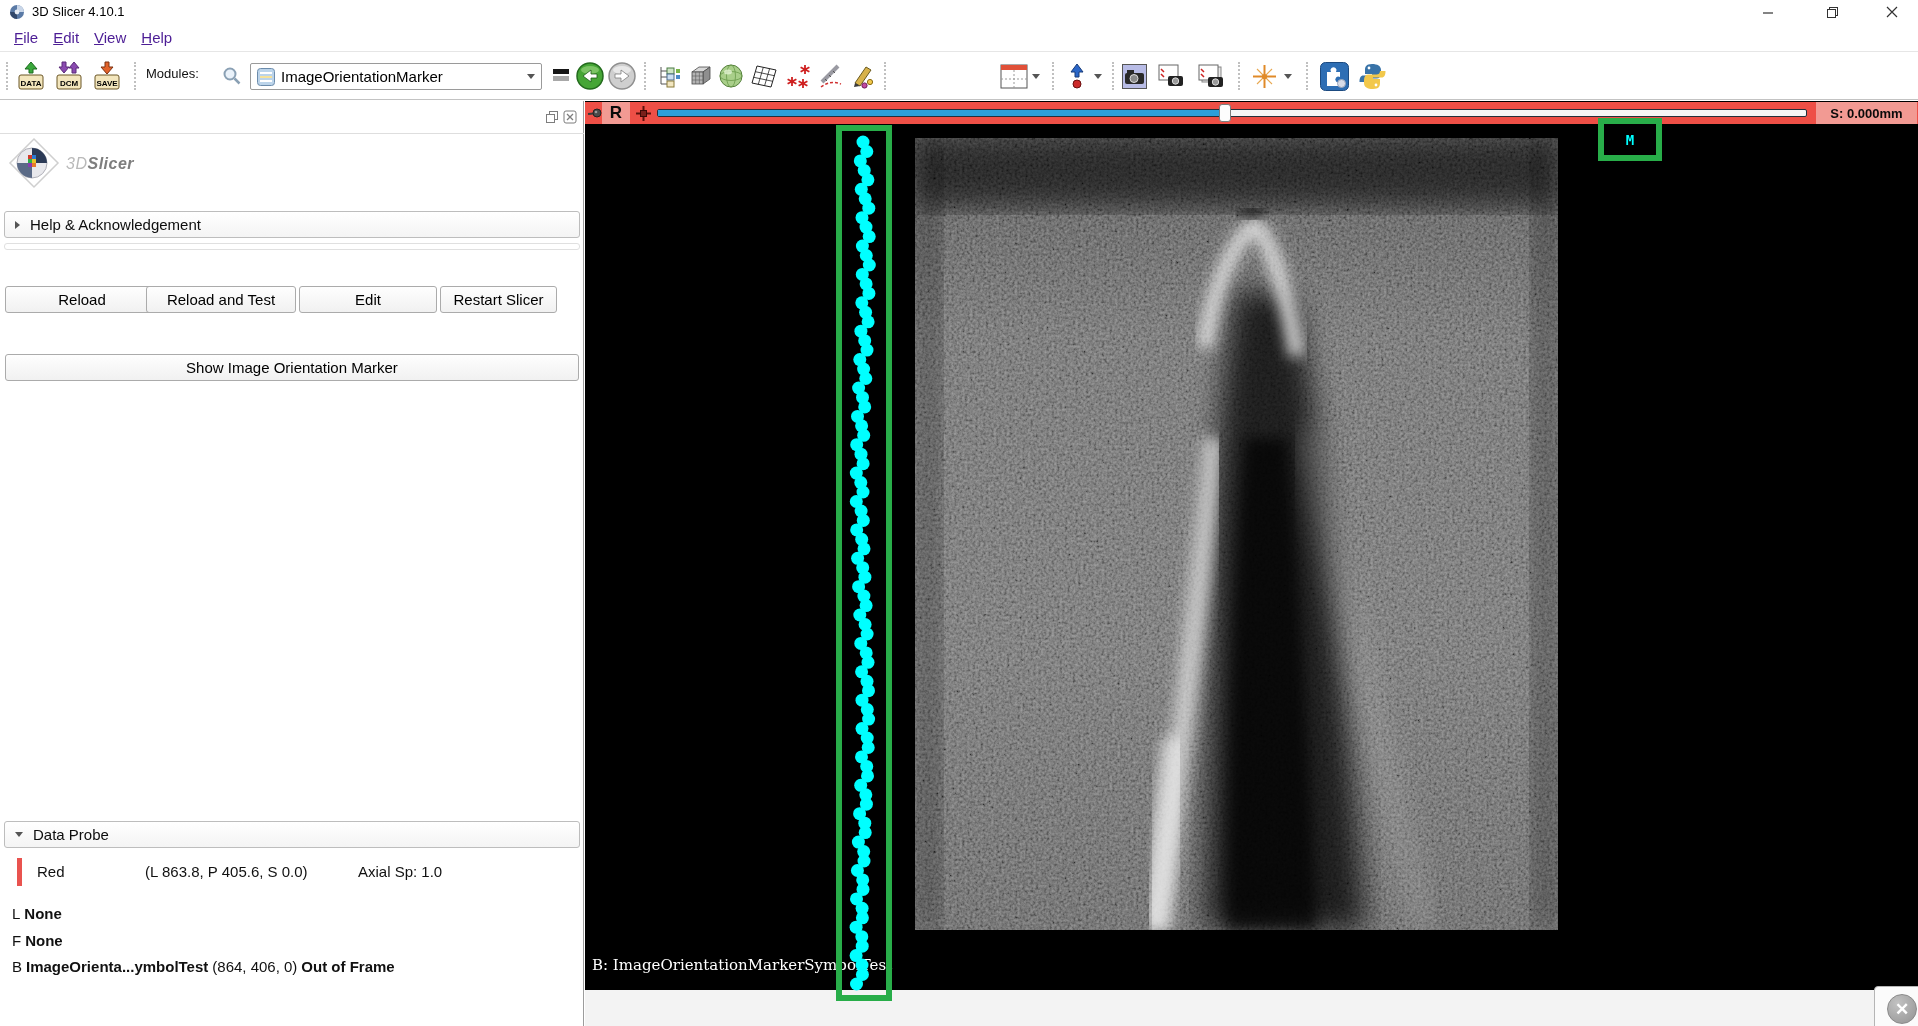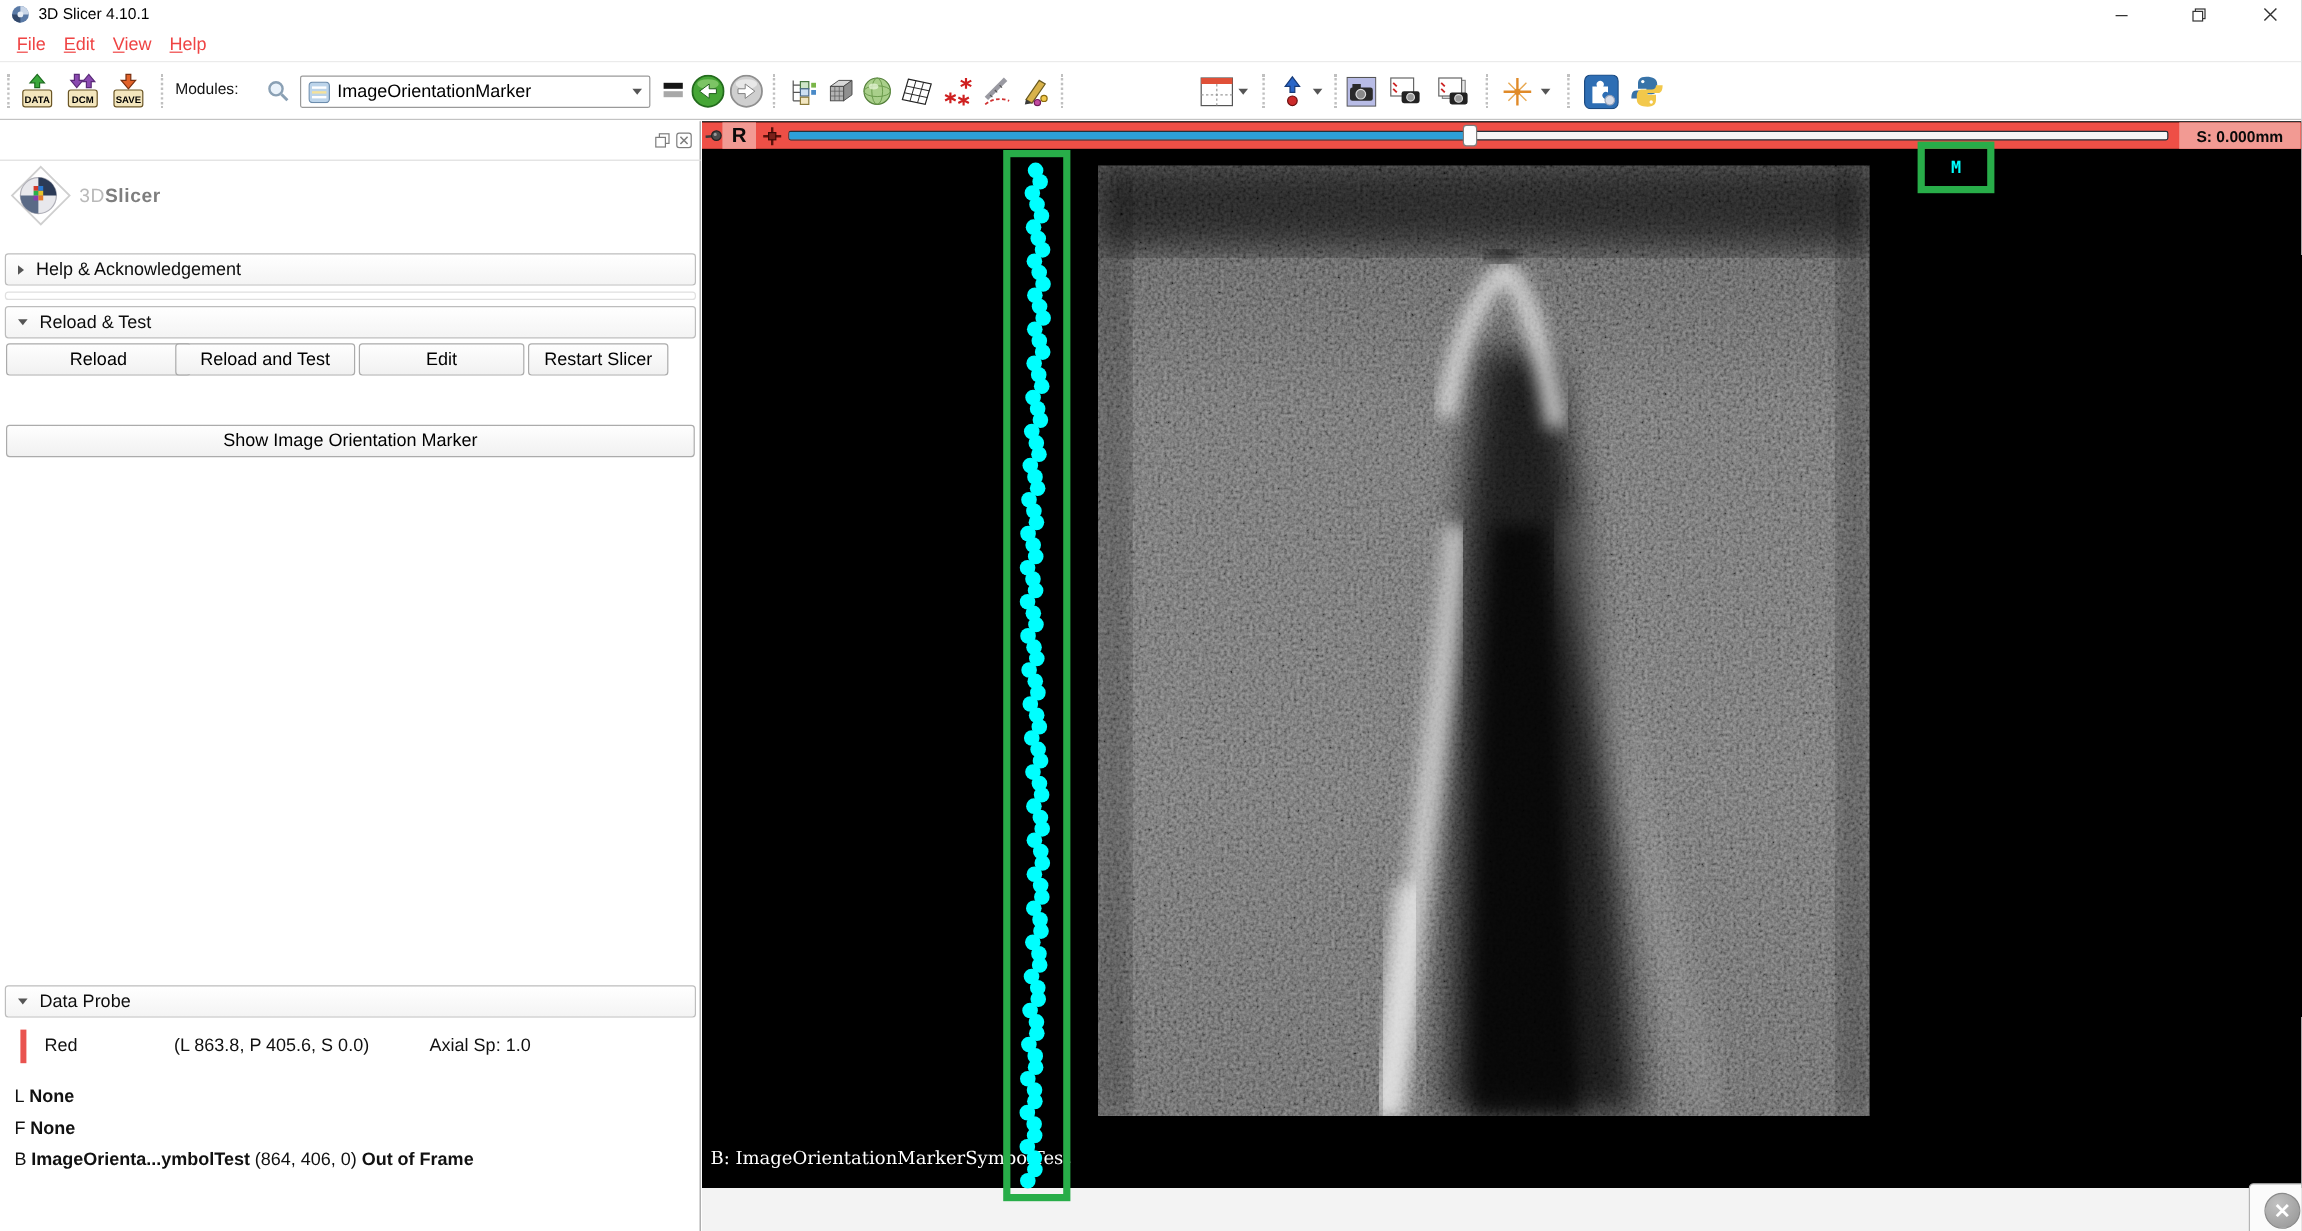--- a/index.html
+++ b/index.html
@@ -10,36 +10,36 @@
   }
   .abs { position:absolute; }
 
   
   .titlebar { left:0; top:0; width:1918px; height:24px; background:#ffffff; }
   .title-text { left:32px; top:4px; font-size:13px; color:#000; }
   .winbtn { top:0; width:40px; height:24px; display:flex; align-items:center; justify-content:center; }
 
   
   .menubar { left:0; top:24px; width:1918px; height:28px; background:#fff; display:flex; align-items:center; padding-left:10px; border-bottom:1px solid #e6e6e6; }
-  .menu-item { display:inline-block; font-size:15px; padding:2px 11px 2px 4px; color:#ef4444; }
+  .menu-item { display:inline-block; font-size:15px; padding:2px 11px 2px 4px; color:#4c1d95; }
   .menu-item::first-letter { text-decoration:underline; }
 
   
   .toolbar { left:0; top:52px; width:1918px; height:48px; background:#fff; border-bottom:1px solid #c3c3c3; }
   .grip { top:10px; width:4px; height:28px; border-left:2px dotted #c0c0c0; }
   .tb-label { font-size:13px; color:#111; top:14px; }
   .combo { top:11px; height:27px; background:#fff; border:1px solid #9a9a9a; border-radius:2px; display:flex; align-items:center; padding:0 6px; }
   .combo-text { font-size:15px; margin-left:6px; color:#000; }
   .caret { width:0; height:0; border-left:4px solid transparent; border-right:4px solid transparent; border-top:5px solid #555; }
   .tb-caret { top:22px; }
 
   
   .panel { left:0; top:101px; width:584px; height:925px; background:#fff; border-right:1px solid #9c9c9c; }
   .panel-hairline { left:0; top:32px; width:584px; height:1px; background:#dedede; }
-  .logo-text { font-size:16px; letter-spacing:0.5px; }
+  .logo-text { font-size:16px; letter-spacing:0.5px;font-style:italic; }
   .logo-3d { color:#b9b9b9; }
   .logo-slicer { color:#7e7e7e; font-weight:bold; }
   .sectionbar { left:4px; width:576px; height:27px; border:1px solid #bdbdbd; border-radius:3px;
     background:linear-gradient(#ffffff,#f4f4f4); display:flex; align-items:center; padding-left:10px; }
   .sectionbar .txt { font-size:15px; margin-left:10px; color:#0d0d0d; }
   .tri-right { width:0; height:0; border-top:4px solid transparent; border-bottom:4px solid transparent; border-left:5px solid #555; }
   .tri-down { width:0; height:0; border-left:4px solid transparent; border-right:4px solid transparent; border-top:5px solid #555; }
   .emptybar { left:4px; width:576px; height:7px; border:1px solid #e0e0e0; border-radius:3px; }
   .btn { height:27px; border:1px solid #ababab; border-radius:3px; background:linear-gradient(#fefefe,#f1f1f1);
     font-size:15px; color:#000; display:flex; align-items:center; justify-content:center; font-family:"Liberation Sans",sans-serif; }
@@ -314,24 +314,20 @@
     <div class="abs logo-text" style="left:66px;top:54px">
       <span class="logo-3d">3D</span><span class="logo-slicer">Slicer</span>
     </div>
 
     <div class="abs sectionbar" style="top:110px">
       <span class="tri-right"></span>
       <span class="txt">Help &amp; Acknowledgement</span>
     </div>
     <div class="abs emptybar" style="top:142px"></div>
 
-    <div class="abs sectionbar" style="top:154px">
-      <span class="tri-down"></span>
-      <span class="txt">Reload &amp; Test</span>
-    </div>
     <button class="abs btn" style="left:5px;top:185px;width:154px">Reload</button>
     <button class="abs btn" style="left:146px;top:185px;width:150px">Reload and Test</button>
     <button class="abs btn" style="left:299px;top:185px;width:138px">Edit</button>
     <button class="abs btn" style="left:440px;top:185px;width:117px">Restart Slicer</button>
 
     <button class="abs btn" style="left:5px;top:253px;width:574px">Show Image Orientation Marker</button>
 
     <div class="abs sectionbar" style="top:720px">
       <span class="tri-down"></span>
       <span class="txt">Data Probe</span>

